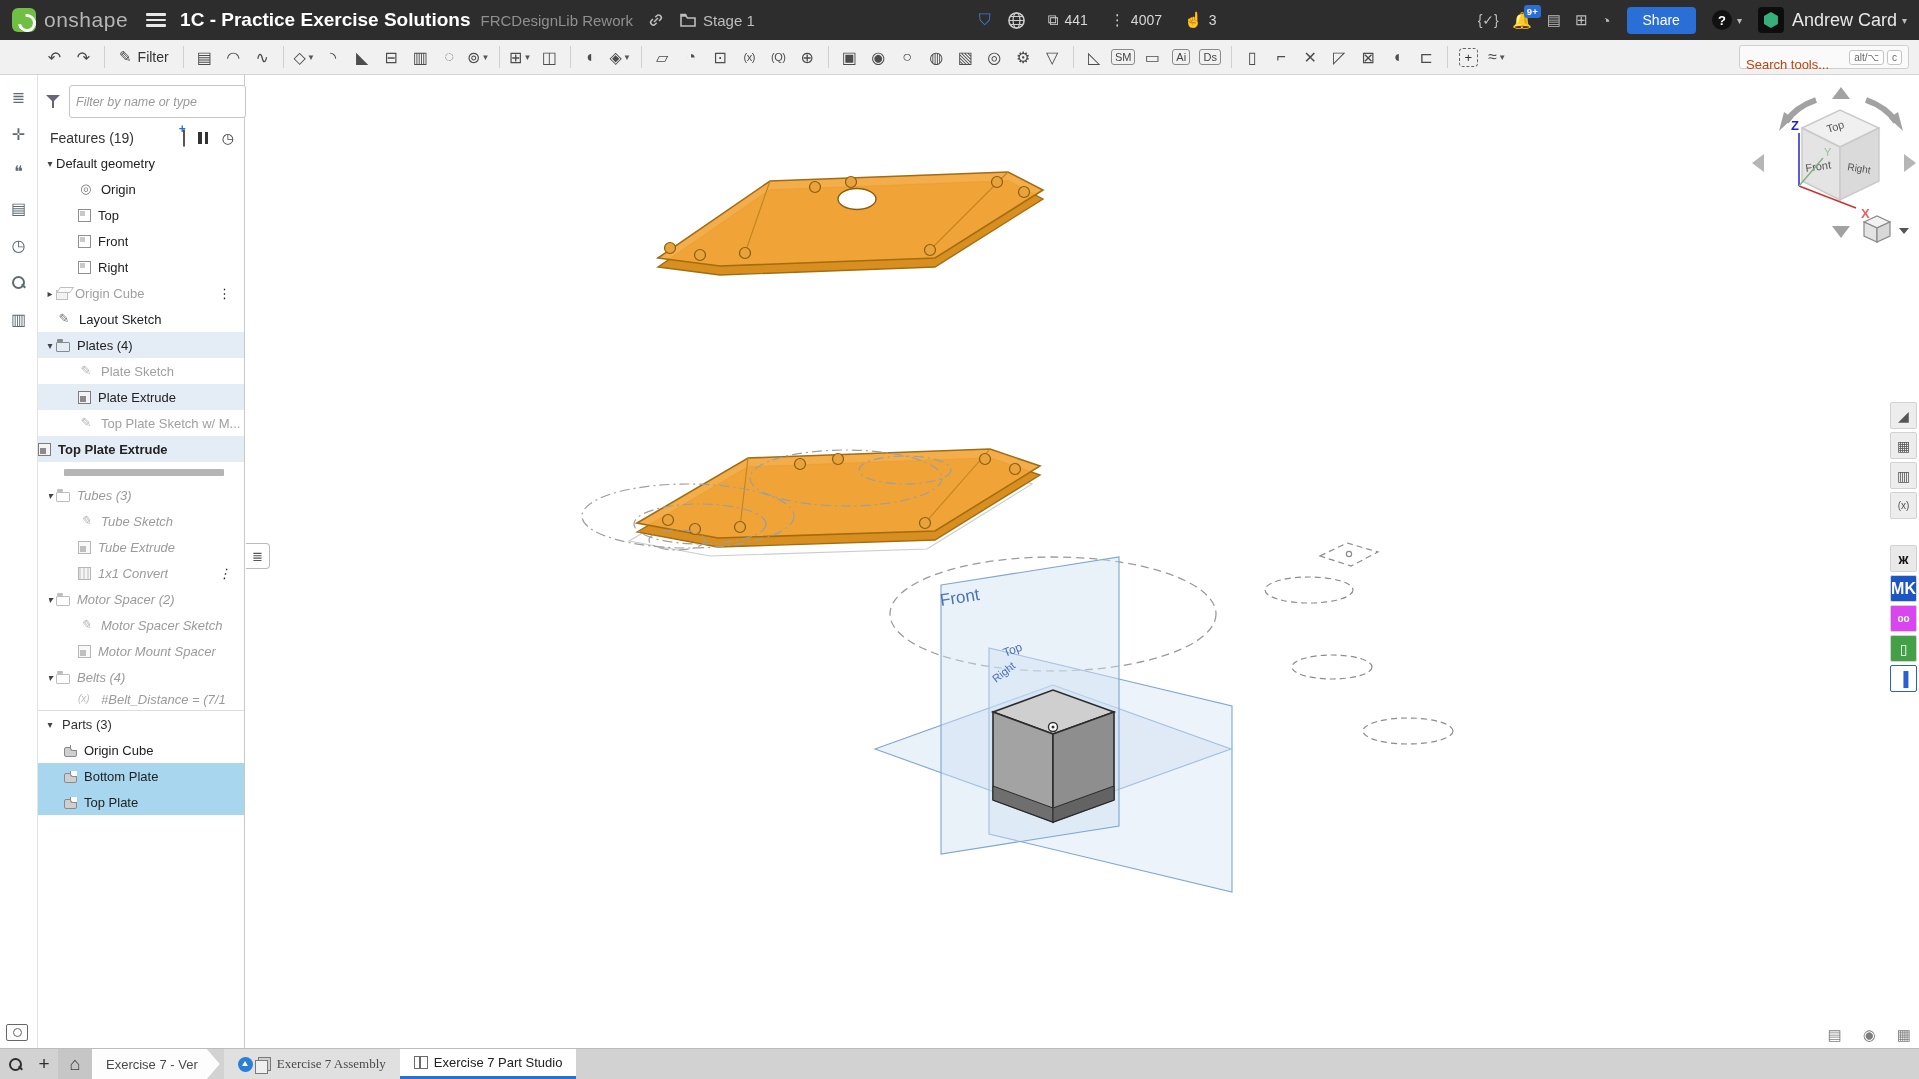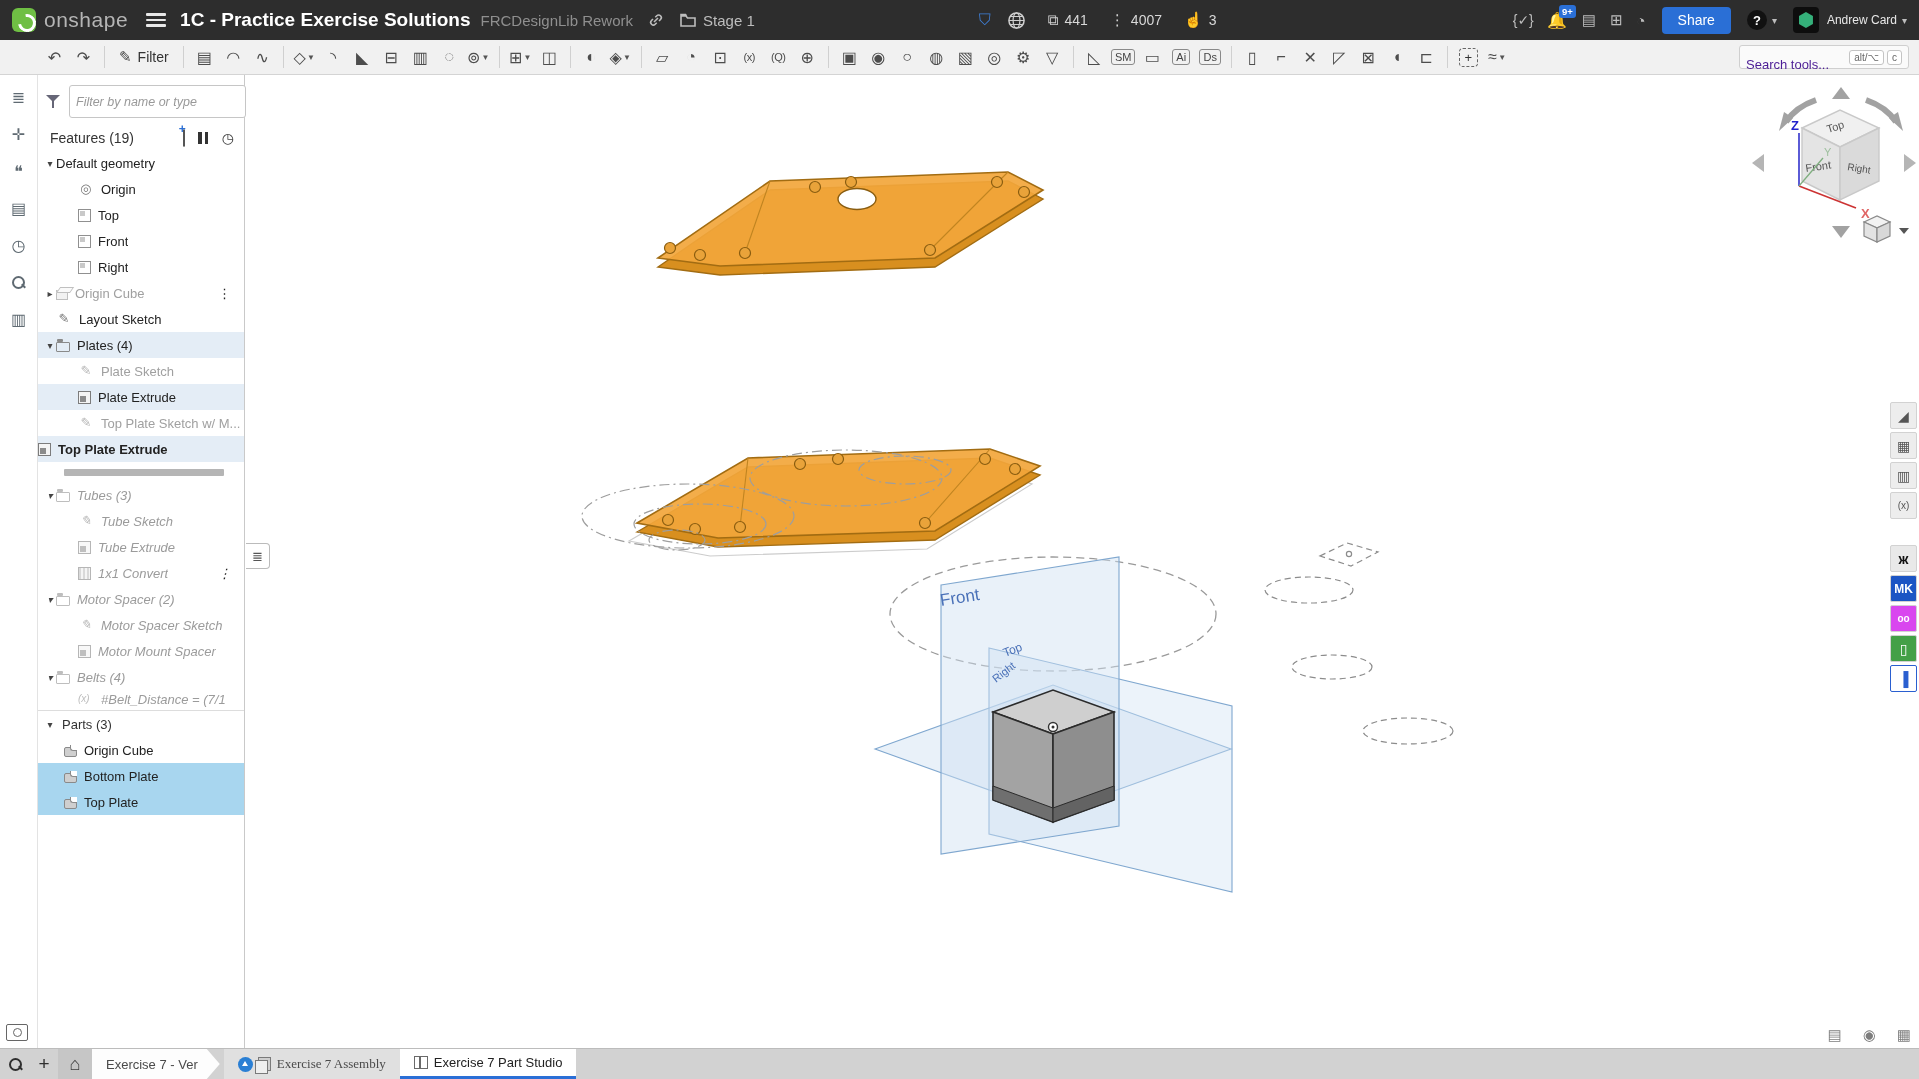--- a/index.html
+++ b/index.html
@@ -26,39 +26,39 @@
   .share-btn{background:#2a6fd6;color:#fff;border:none;border-radius:4px;height:27px;padding:0 16px;
     font-size:14px;font-family:inherit;margin-left:16px;cursor:pointer;}
   .badge{position:absolute;top:-6px;right:-8px;background:#2a6fd6;color:#fff;font-size:9.5px;
     border-radius:3px;padding:1px 3px;font-weight:bold;}
   .help-circle{width:20px;height:20px;border-radius:50%;background:#111;color:#fff;display:flex;
     align-items:center;justify-content:center;font-weight:bold;font-size:13px;}
   .avatar{width:26px;height:26px;border-radius:4px;background:#0d0d0d;margin-left:16px;position:relative;flex:none;}
   .avatar::before{content:"";position:absolute;left:6px;top:5px;width:14px;height:16px;
     background:#35b07a;clip-path:polygon(50% 0,100% 25%,100% 75%,50% 100%,0 75%,0 25%);}
   .caret{font-size:10px;color:#bdbdbd;margin-left:5px;}
-  .username{color:#e8e8e8;font-size:12px;margin-left:8px;}
+  .username{color:#e8e8e8;font-size:18px;margin-left:8px;}
   .link-svg,.folder-svg{stroke:#bdbdbd;fill:none;stroke-width:1.6;}
 
   
   #toolbar{position:absolute;left:0;top:40px;width:1919px;height:35px;background:#f1f1f1;
     border-bottom:1px solid #d4d4d4;display:flex;align-items:center;z-index:29;padding-left:40px;}
   .tool{width:27px;height:27px;display:flex;align-items:center;justify-content:center;
     color:#4d4d4d;font-size:16px;margin:0 1px;border-radius:3px;cursor:pointer;flex:none;position:relative;}
   .tool.small-txt{font-size:11px;letter-spacing:-.5px;}
   .tool .chev{font-size:8px;color:#555;margin-left:1px;}
   .tool-box{border:1px solid #8a8a8a;border-radius:3px;font-size:11px;color:#444;padding:1px 3px;}
   .tool-dash{border:1.4px dashed #666;border-radius:4px;width:19px;height:19px;display:flex;
     align-items:center;justify-content:center;font-size:13px;color:#333;}
   .tsep{width:1px;height:22px;background:#d0d0d0;margin:0 6px;flex:none;}
   .sketch-btn{display:flex;align-items:center;color:#333;font-size:14px;padding:0 8px;cursor:pointer;}
   .sketch-btn .pen{font-size:15px;margin-right:6px;color:#444;}
   #tool-search{margin-left:auto;margin-right:10px;display:flex;align-items:center;background:#fafafa;
     border:1px solid #cfcfcf;border-radius:3px;height:24px;padding:0 6px;width:170px;}
-  #tool-search .ph{color:#4c1d95;font-size:13px;flex:1;margin-top:14px;}
+  #tool-search .ph{color:#c2410c;font-size:13px;flex:1;margin-top:14px;}
   .key{background:#fff;border:1px solid #c4c4c4;border-radius:3px;color:#666;font-size:10px;
     padding:1px 4px;margin-left:3px;}
 
   
   #leftstrip{position:absolute;left:0;top:75px;width:38px;height:973px;background:#fff;
     border-right:1px solid #e3e3e3;z-index:25;display:flex;flex-direction:column;align-items:center;padding-top:10px;}
   .strip-ic{width:24px;height:24px;margin-bottom:13px;display:flex;align-items:center;justify-content:center;
     color:#5f6a72;font-size:16px;cursor:pointer;}
   .mag{position:relative;width:13px;height:13px;display:inline-block;}
   .mag::before{content:"";position:absolute;left:0;top:0;width:9px;height:9px;border:2px solid #5f6a72;border-radius:50%;}
@@ -554,21 +554,21 @@
 </svg>
 
 <div class="dock" id="dock1">
     <span class="dock-ic">◢</span>
     <span class="dock-ic">▦</span>
     <span class="dock-ic">▥</span>
     <span class="dock-ic" style="font-size: 10px;">(x)</span>
   </div>
 <div class="dock" id="dock2">
     <span class="dock-ic" style="color: rgb(17, 17, 17); background: rgb(233, 233, 233); font-weight: bold;">ж</span>
-    <span class="dock-ic" style="color: rgb(255, 255, 255); background: rgb(28, 85, 196); font-weight: bold; font-size: 12px;">MK</span>
+    <span class="dock-ic" style="color: rgb(255, 255, 255); background: rgb(28, 85, 196); font-weight: bold; font-size: 16px;">MK</span>
     <span class="dock-ic" style="color: rgb(255, 255, 255); background: #d946ef; font-weight: bold; font-size: 10px;">oo</span>
     <span class="dock-ic" style="color: rgb(255, 255, 255); background: rgb(67, 160, 71);">▯</span>
     <span class="dock-ic" style="color: rgb(42, 95, 208); background: rgb(255, 255, 255); border-color: rgb(42, 95, 208);">▐</span>
   </div>
 
 <div id="capture"></div>
 <div id="bottom-right">
     <span class="br-ic">▤</span>
     <span class="br-ic">◉</span>
     <span class="br-ic">▦</span>

